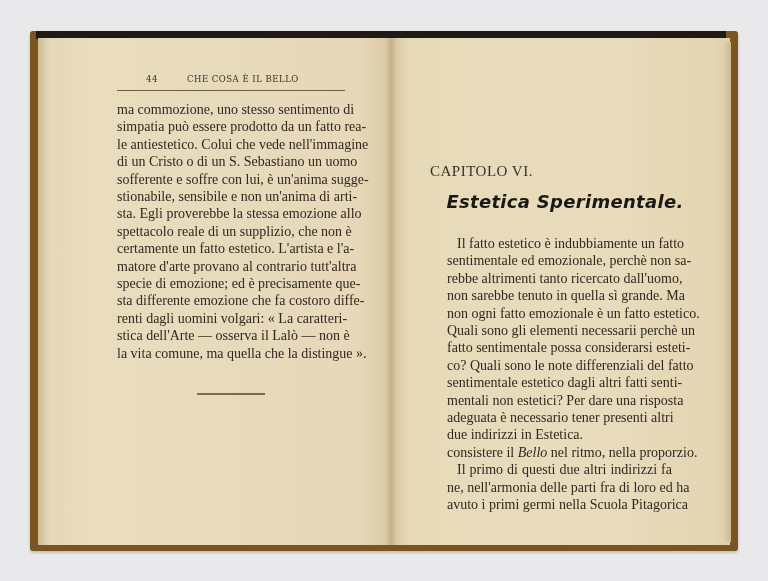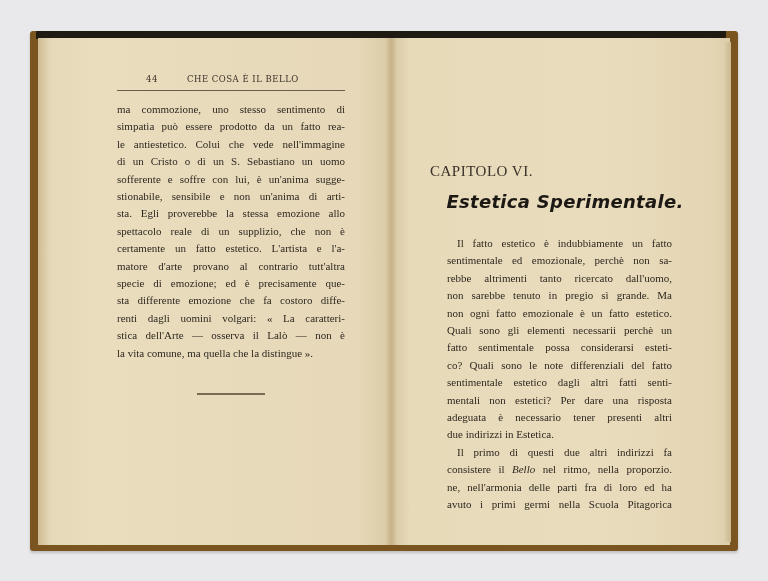--- a/index.html
+++ b/index.html
@@ -50,21 +50,21 @@
     }
     .running-head .num { width:70px;text-align:center; }
     .running-head .title { font-variant:small-caps; }
     .head-rule {
       position:absolute; left:117px; top:90px; width:228px; height:1px;
       background:#6b5d4a;
     }
     .text-block {
       position:absolute; color:#2f2820;
       font-family:"Liberation Serif", serif;
-      font-size:11px; line-height:17.4px;
+      font-size:14px; line-height:17.4px;
       text-align:justify;
     }
     .text-block .line { display:block; white-space:nowrap; text-align:justify; text-align-last:justify; }
     .text-block .line.last { text-align-last:left; }
     .left-text { left:117px; top:101px; width:228px; }
     .end-rule {
       position:absolute; left:197px; top:393px; width:68px; height:1.5px;
       background:#7a6a55;
     }
     .chapter {
@@ -117,26 +117,26 @@
 </div>
 <div class="end-rule"></div>
 
 <div class="chapter">CAPITOLO VI.</div>
 <div class="subtitle">Estetica Sperimentale.</div>
 
 <div class="text-block right-text">
   <span class="line indent">Il fatto estetico è indubbiamente un fatto</span>
   <span class="line">sentimentale ed emozionale, perchè non sa-</span>
   <span class="line">rebbe altrimenti tanto ricercato dall'uomo,</span>
-  <span class="line">non sarebbe tenuto in pregio sì grande. Ma</span>
+  <span class="line">non sarebbe tenuto in quella sì grande. Ma</span>
   <span class="line">non ogni fatto emozionale è un fatto estetico.</span>
   <span class="line">Quali sono gli elementi necessarii perchè un</span>
   <span class="line">fatto sentimentale possa considerarsi esteti-</span>
   <span class="line">co? Quali sono le note differenziali del fatto</span>
   <span class="line">sentimentale estetico dagli altri fatti senti-</span>
   <span class="line">mentali non estetici? Per dare una risposta</span>
   <span class="line">adeguata è necessario tener presenti altri</span>
   <span class="line last">due indirizzi in Estetica.</span>
+  <span class="line"><span>consistere il </span><em>Bello</em><span> nel ritmo, nella proporzio.</span></span>
   <span class="line indent">Il primo di questi due altri indirizzi fa</span>
-  <span class="line"><span>consistere il </span><em>Bello</em><span> nel ritmo, nella proporzio.</span></span>
   <span class="line">ne, nell'armonia delle parti fra di loro ed ha</span>
   <span class="line">avuto i primi germi nella Scuola Pitagorica</span>
 </div>
 
 </body></html>

